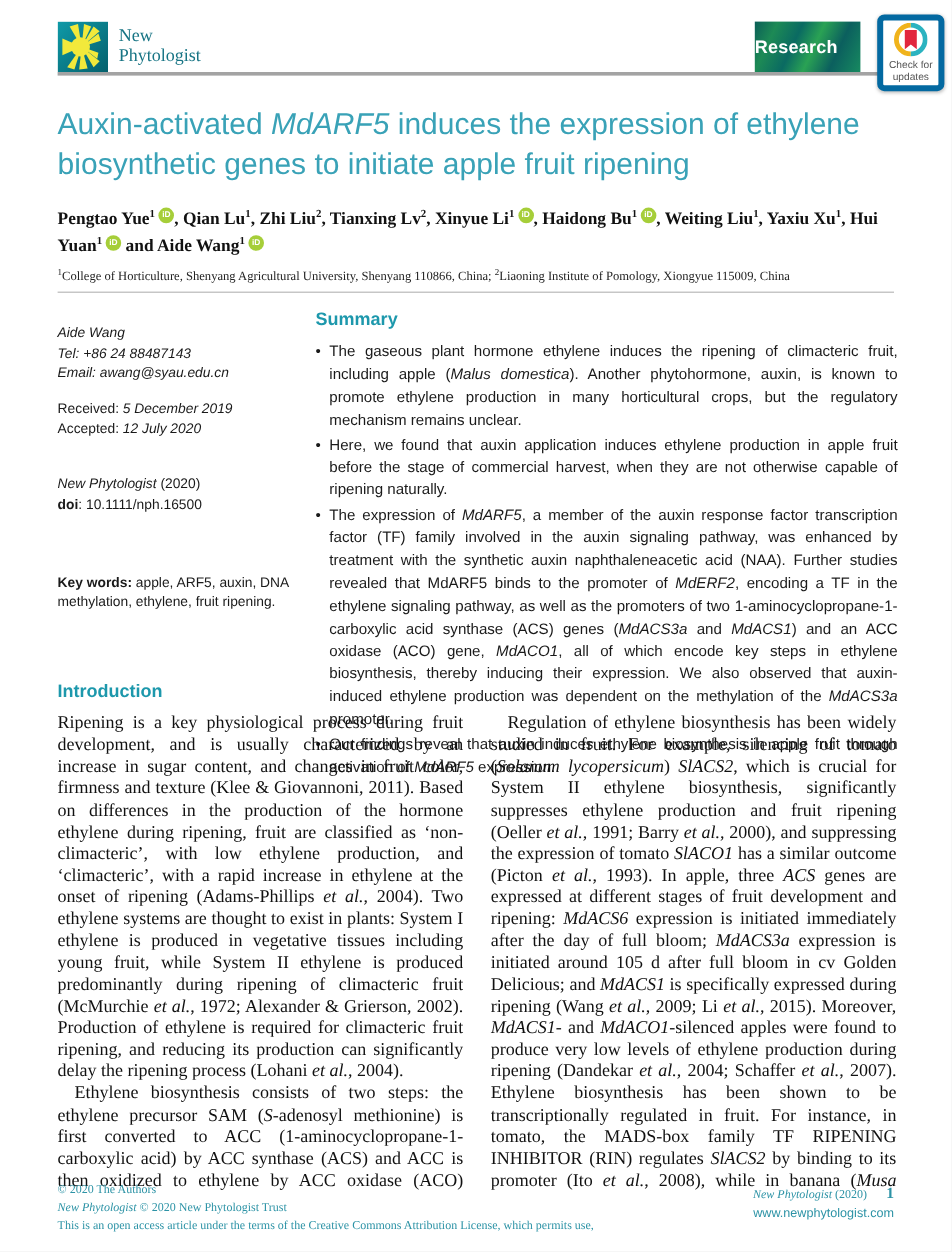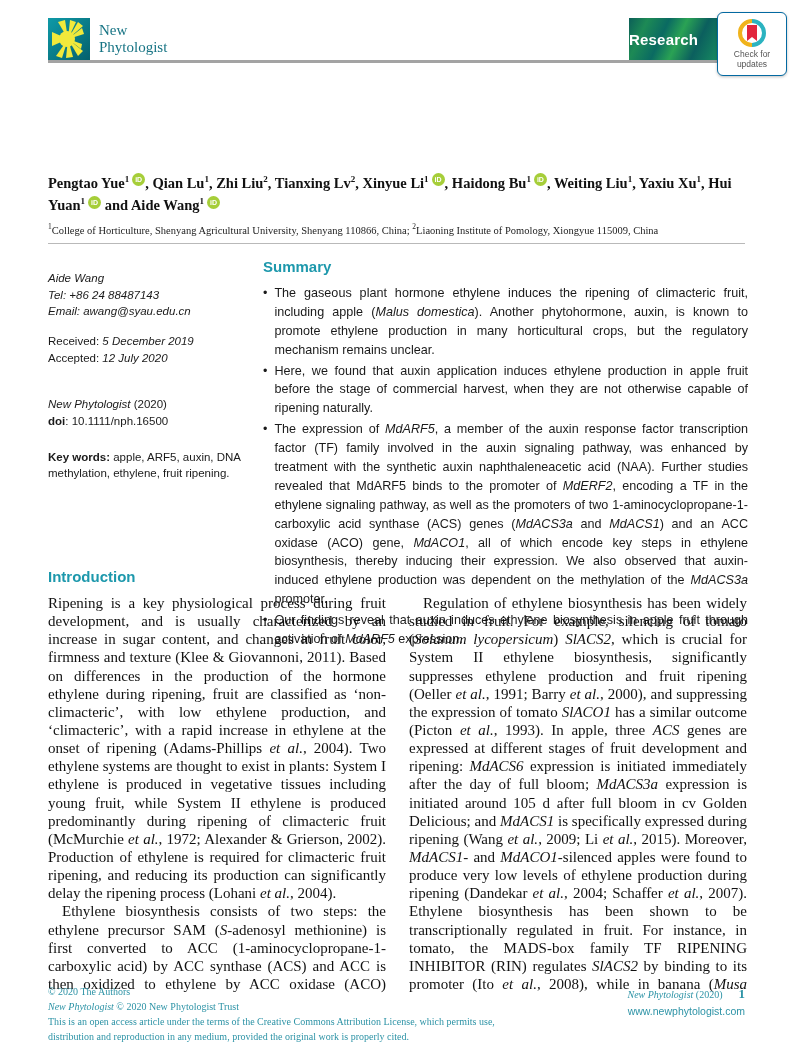--- a/index.html
+++ b/index.html
@@ -7,21 +7,21 @@
   .page { position:relative; width:793px; height:1043px; margin:0 auto; background:#ffffff; overflow:hidden; }
 
   
   .header { position:absolute; left:48px; right:48px; top:18px; height:45px; border-bottom:3px solid #a3a3a3; }
   .logo-wrap { display:flex; align-items:flex-start; gap:9px; }
   .logo-box { width:42px; height:42px; flex:0 0 auto; }
   .logo-text { font-family:"Liberation Serif", serif; color:#177484; font-size:15px; line-height:1.15; padding-top:4px; }
   .research-badge { position:absolute; right:28px; bottom:0; width:88px; height:42px;
     background:linear-gradient(115deg,#0b5f58 0%,#1d8a55 18%,#0a6a62 38%,#2aa254 55%,#0b5f5e 75%,#178a60 100%);
     color:#fff; font-weight:bold; font-size:15px; display:flex; align-items:center; justify-content:flex-start; letter-spacing:.2px; }
-  .check-card { position:absolute; right:6px; top:12px; width:70px; height:64px; background:#fff; border:1px solid #0369a1;
+  .check-card { position:absolute; right:6px; top:12px; width:56px; height:64px; background:#fff; border:5px solid #0369a1;
     border-radius:6px; box-shadow:0 1px 3px rgba(0,0,0,.25); display:flex; flex-direction:column; align-items:center; justify-content:center; gap:2px; z-index:5; cursor:pointer; }
   .check-card .cap { font-size:8.5px; color:#555; text-align:center; line-height:1.2; }
 
   
   .title { position:absolute; left:48px; top:88px; width:700px; color:#39a2b7; font-size:25px; line-height:1.33; font-weight:normal; }
   .authors { position:absolute; left:48px; top:172px; width:700px; font-family:"Liberation Serif", serif; font-weight:bold; font-size:14.5px; line-height:1.55; color:#111; }
   .authors sup { font-size:9px; }
   .orcid { display:inline-block; width:13px; height:13px; border-radius:50%; background:#a6ce39; color:#fff;
     font-size:7px; font-weight:bold; text-align:center; line-height:13px; vertical-align:super; margin-left:3px; font-family:"Liberation Sans", sans-serif; }
   .affil { position:absolute; left:48px; top:222px; width:700px; font-family:"Liberation Serif", serif; font-size:10.5px; color:#222; }
@@ -97,40 +97,41 @@
       <path d="M14 2 A12 12 0 0 0 14 26" fill="none" stroke="#f0b31c" stroke-width="4"></path>
       <path d="M14 2 A12 12 0 0 1 14 26" fill="none" stroke="#2bb3c0" stroke-width="4"></path>
       <path d="M9 6 h10 v16 l-5 -4 l-5 4 z" fill="#e2263d"></path>
     </svg>
     <div class="cap">
       <div>Check for</div>
       <div>updates</div>
     </div>
   </div>
 
+  <h1 class="title">Auxin-activated <i>MdARF5</i> induces the expression of ethylene biosynthetic genes to initiate apple fruit ripening</h1>
   <div class="authors"><span>Pengtao Yue<sup>1</sup></span><span class="orcid">iD</span>, <span>Qian Lu<sup>1</sup></span>, <span>Zhi Liu<sup>2</sup></span>, <span>Tianxing Lv<sup>2</sup></span>, <span>Xinyue Li<sup>1</sup></span><span class="orcid">iD</span>, <span>Haidong Bu<sup>1</sup></span><span class="orcid">iD</span>, <span>Weiting Liu<sup>1</sup></span>, <span>Yaxiu Xu<sup>1</sup></span>, <span>Hui Yuan<sup>1</sup></span><span class="orcid">iD</span> and <span>Aide Wang<sup>1</sup></span><span class="orcid">iD</span></div>
   <div class="affil"><sup>1</sup>College of Horticulture, Shenyang Agricultural University, Shenyang 110866, China; <sup>2</sup>Liaoning Institute of Pomology, Xiongyue 115009, China</div>
   <div class="rule"></div>
 
   <div class="mid">
     <div class="sidebar">
       <div class="blk">
         <div class="it">Aide Wang</div>
         <div class="it">Tel: +86 24 88487143</div>
         <div class="it">Email: awang@syau.edu.cn</div>
       </div>
       <div class="blk">
         <div>Received: <i>5 December 2019</i></div>
         <div>Accepted: <i>12 July 2020</i></div>
       </div>
       <div class="blk" style="margin-top:30px;">
         <div><i>New Phytologist</i> (2020)</div>
         <div><b>doi</b>: 10.1111/nph.16500</div>
       </div>
-      <div class="blk" style="margin-top:19px;">
+      <div class="blk" style="margin-top:48px;">
         <div><b>Key words:</b>  apple, ARF5, auxin, DNA methylation, ethylene, fruit ripening.</div>
       </div>
     </div>
     <div class="sumcol">
       <div class="h-section">Summary</div>
       <div>
           <div class="bullet">
             <span class="dot">•</span>
             <span>The gaseous plant hormone ethylene induces the ripening of climacteric fruit, including apple (<i>Malus domestica</i>). Another phytohormone, auxin, is known to promote ethylene production in many horticultural crops, but the regulatory mechanism remains unclear.</span>
           </div>
@@ -161,21 +162,20 @@
           <p class="para indent">Regulation of ethylene biosynthesis has been widely studied in fruit. For example, silencing of tomato (<i>Solanum lycopersicum</i>) <i>SlACS2</i>, which is crucial for System II ethylene biosynthesis, significantly suppresses ethylene production and fruit ripening (Oeller <i>et al.</i>, 1991; Barry <i>et al.</i>, 2000), and suppressing the expression of tomato <i>SlACO1</i> has a similar outcome (Picton <i>et al.</i>, 1993). In apple, three <i>ACS</i> genes are expressed at different stages of fruit development and ripening: <i>MdACS6</i> expression is initiated immediately after the day of full bloom; <i>MdACS3a</i> expression is initiated around 105 d after full bloom in cv Golden Delicious; and <i>MdACS1</i> is specifically expressed during ripening (Wang <i>et al.</i>, 2009; Li <i>et al.</i>, 2015). Moreover, <i>MdACS1</i>- and <i>MdACO1</i>-silenced apples were found to produce very low levels of ethylene production during ripening (Dandekar <i>et al.</i>, 2004; Schaffer <i>et al.</i>, 2007). Ethylene biosynthesis has been shown to be transcriptionally regulated in fruit. For instance, in tomato, the MADS-box family TF RIPENING INHIBITOR (RIN) regulates <i>SlACS2</i> by binding to its promoter (Ito <i>et al.</i>, 2008), while in banana (<i>Musa acuminata</i>) the MaNAC1/2 protein interacts with MaEIL5, resulting in decreased ethylene production (Shan <i>et al.</i>, 2012). Additionally, MaERF9 and MaERF11 were shown to bind the <i>MaACS1</i> promoter and positively or negatively regulate its expression, and MaERF11 interacts with the <i>MaACO1</i> promoter to suppress its expression (Xiao <i>et al.</i>, 2013). In addition, MdERF2 was shown to bind the <i>MdACS1</i> promoter as a transcriptional repressor, and silencing of</p>
         </div>
     </div>
   </div>
 
   <div class="footer">
     <div class="left">
       <div>© 2020 The Authors</div>
       <div><i>New Phytologist</i> © 2020 New Phytologist Trust</div>
       <div>This is an open access article under the terms of the Creative Commons Attribution License, which permits use,</div>
-      <div>distribution and reproduction in any medium, provided the original work is properly cited.</div>
     </div>
     <div class="right">
       <div>
         <span><i>New Phytologist</i> (2020)</span><span class="pgnum">1</span>
       </div>
       <div class="web">www.newphytologist.com</div>
     </div>
   </div>
 
 </div>

